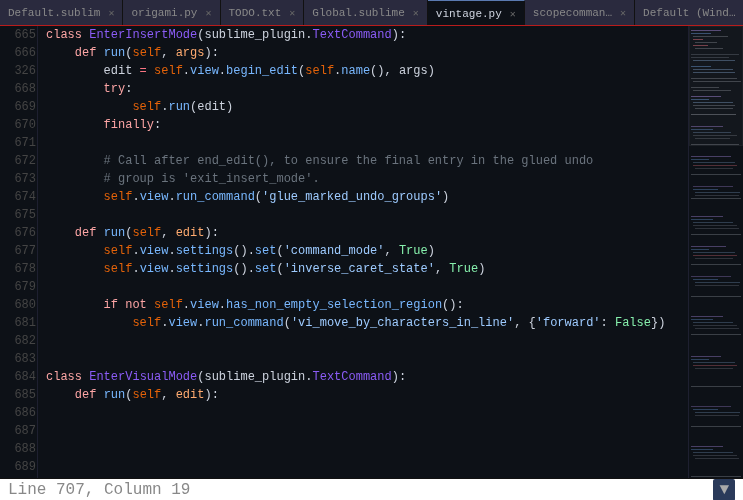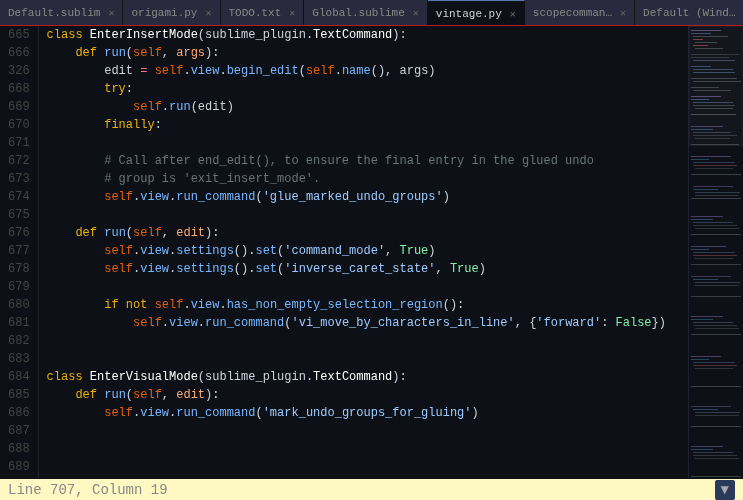--- a/index.html
+++ b/index.html
@@ -66,21 +66,21 @@
 
     #code-scroll {
       flex: 1;
       overflow: hidden;
       display: flex;
     }
 
     #line-numbers {
       background: #0d1117;
       color: #444;
-      padding: 0 8px;
+      padding: 0 1px;
       text-align: right;
       min-width: 38px;
       line-height: 18px;
       font-size: 12px;
       user-select: none;
       border-right: 1px solid #1e2030;
       padding-top: 0;
     }
 
     #code-lines {
@@ -115,36 +115,36 @@
       top: 0;
       left: 0;
       right: 0;
       height: 120px;
       background: rgba(255,255,255,0.07);
       border: 1px solid rgba(255,255,255,0.1);
     }
 
     
     #status-bar {
-      background: #fef9c3;
+      background: #ffffff;
       border-top: 1px solid #111;
       height: 22px;
       display: flex;
       align-items: center;
       padding: 0 8px;
-      font-size: 14px;
+      font-size: 16px;
       color: #888;
       flex-shrink: 0;
       justify-content: space-between;
     }
 
     
-    .kw { color: #eab308; } 
+    .kw { color: #fca5a5; } 
     .fn { color: #79b8ff; } 
-    .cls { color: #ffffff; } 
+    .cls { color: #8b5cf6; } 
     .str { color: #9ecbff; } 
     .cmt { color: #6a737d; }
     .punct { color: #cdd3de; }
     .self-kw { color: #e36209; }
     .attr { color: #79b8ff; }
     .var { color: #cdd3de; }
     .param { color: #ffab70; }
     .op { color: #f97583; }
     .const { color: #86efac; }
   </style>
@@ -254,21 +254,20 @@
 
         <span class="code-line"> </span>
 
 
         <span class="code-line"> </span>
 
         <span class="code-line"><span class="kw">class </span><span class="cls">EnterVisualMode</span><span class="punct">(</span><span class="var">sublime_plugin</span><span class="punct">.</span><span class="cls">TextCommand</span><span class="punct">):</span></span>
 
         <span class="code-line"><span class="var">    </span><span class="kw">def </span><span class="fn">run</span><span class="punct">(</span><span class="self-kw">self</span><span class="punct">, </span><span class="param">edit</span><span class="punct">):</span></span>
 
-        <span class="code-line"><span class="var">        </span><span class="self-kw">self</span><span class="punct">.</span><span class="attr">view</span><span class="punct">.</span><span class="fn">run_command</span><span class="punct">(</span><span class="str">'mark_undo_groups_for_gluing'</span><span class="punct">)</span></span>
 
 
         <span class="code-line"></span>
 
       </div>
     </div>
   </div>
 
   <div id="minimap">
     <div id="minimap-viewport"></div>

